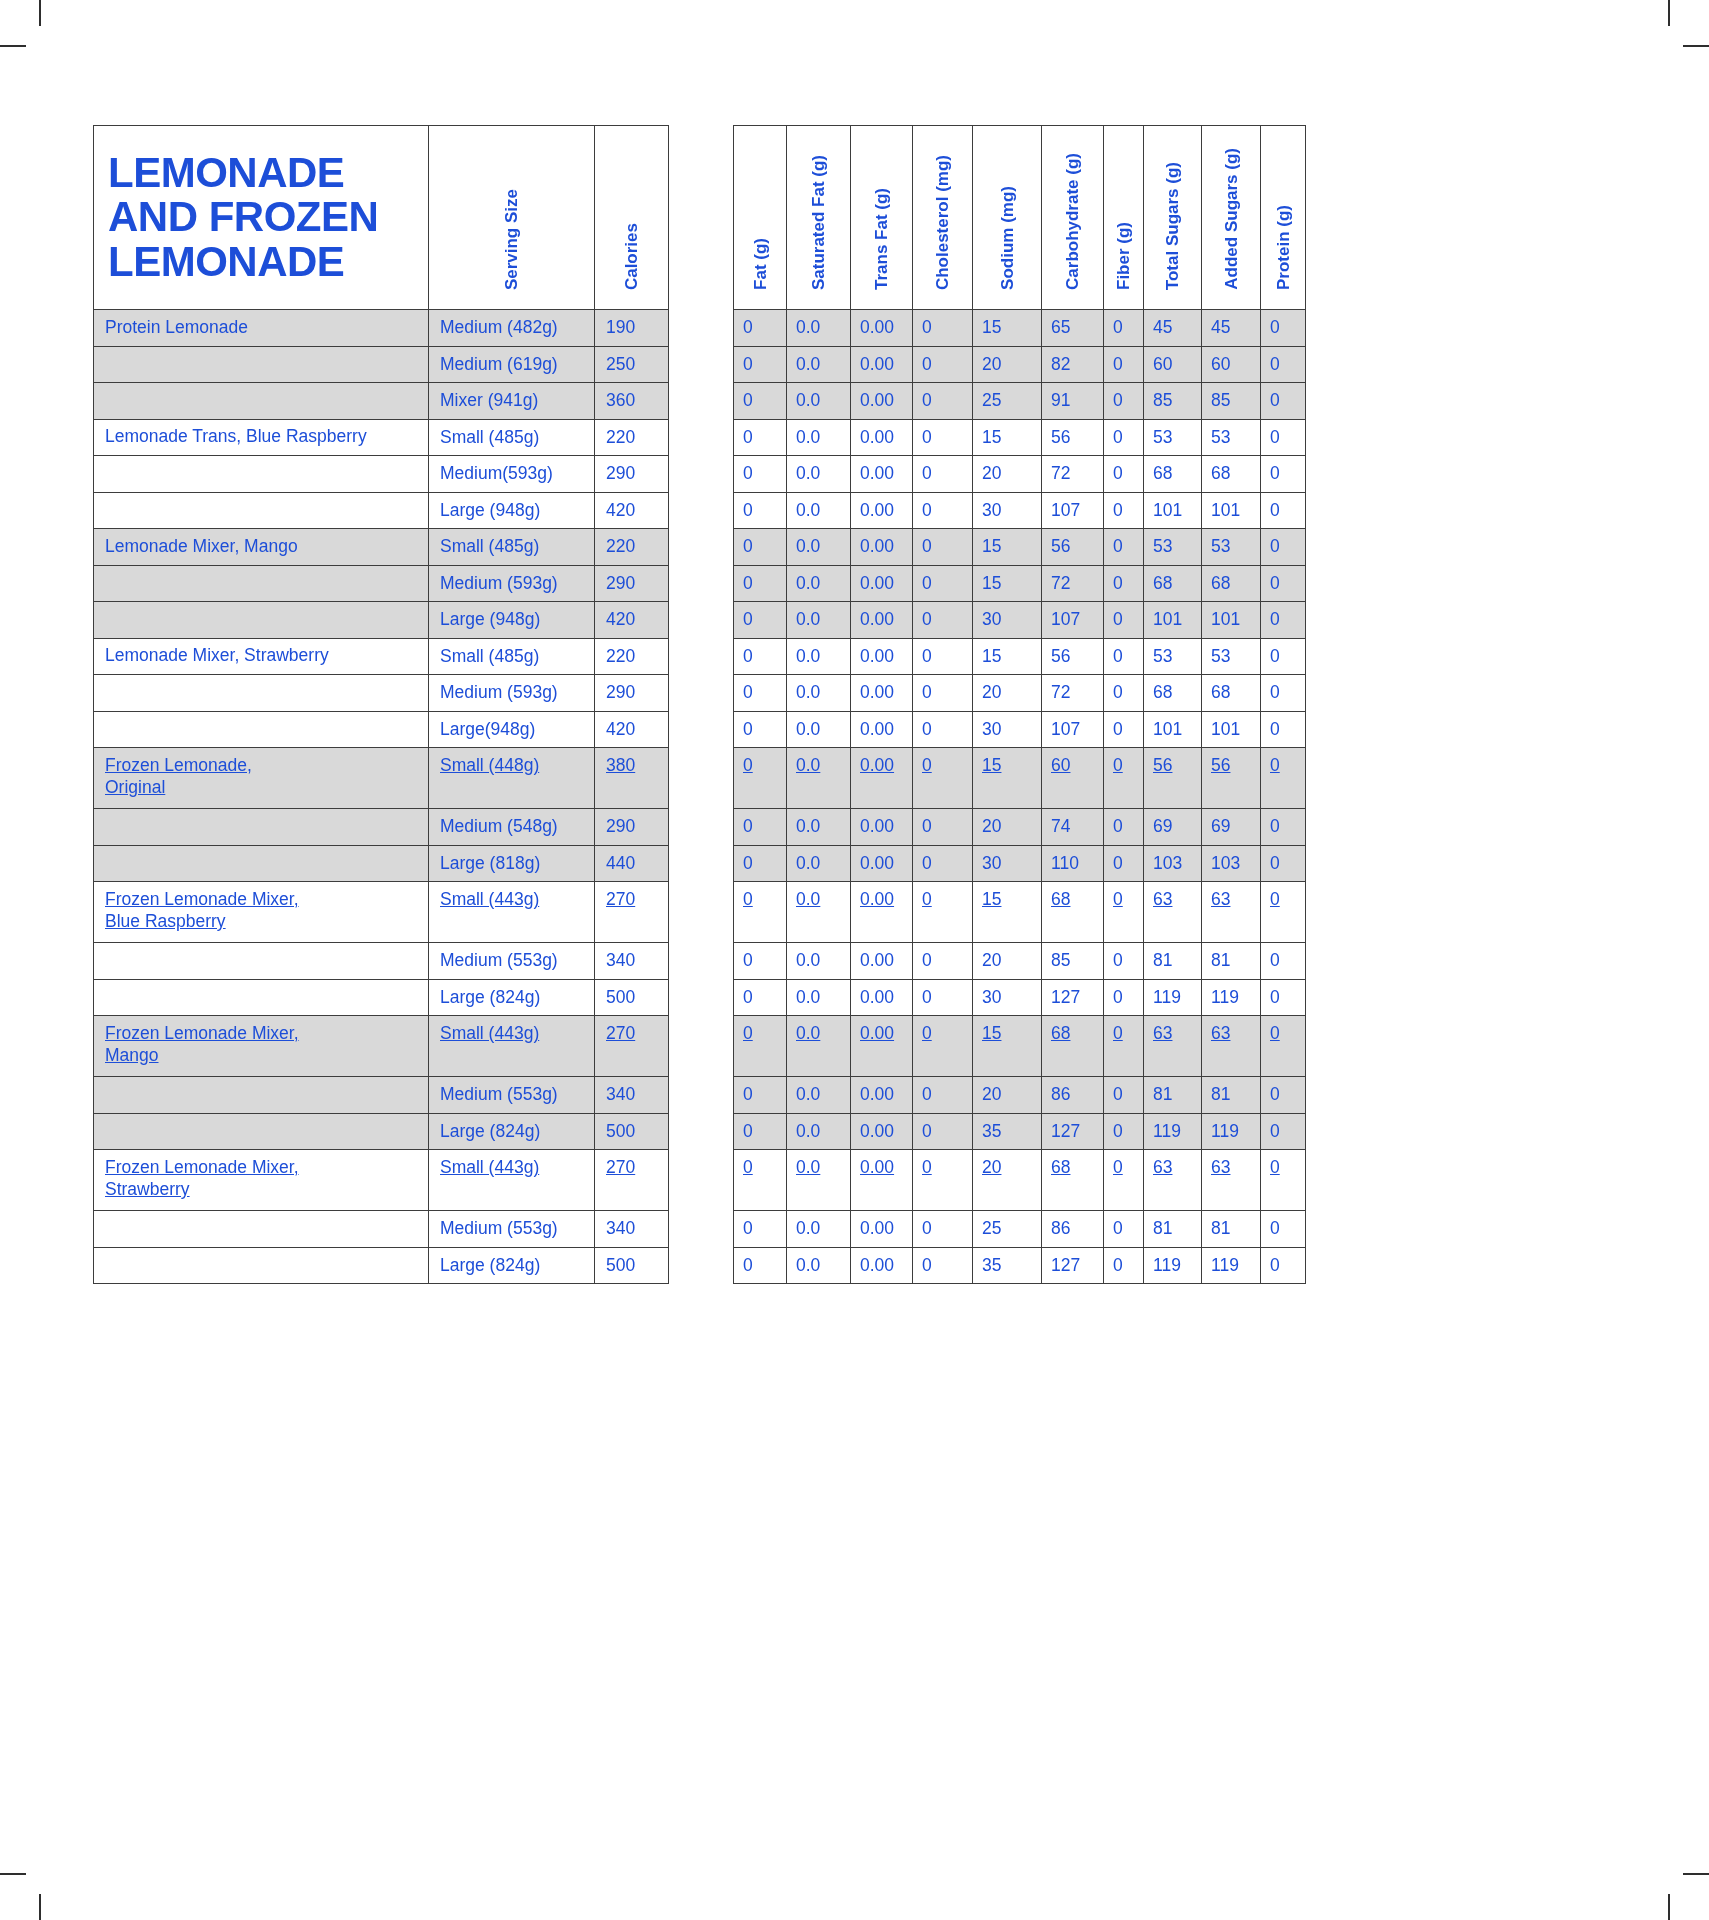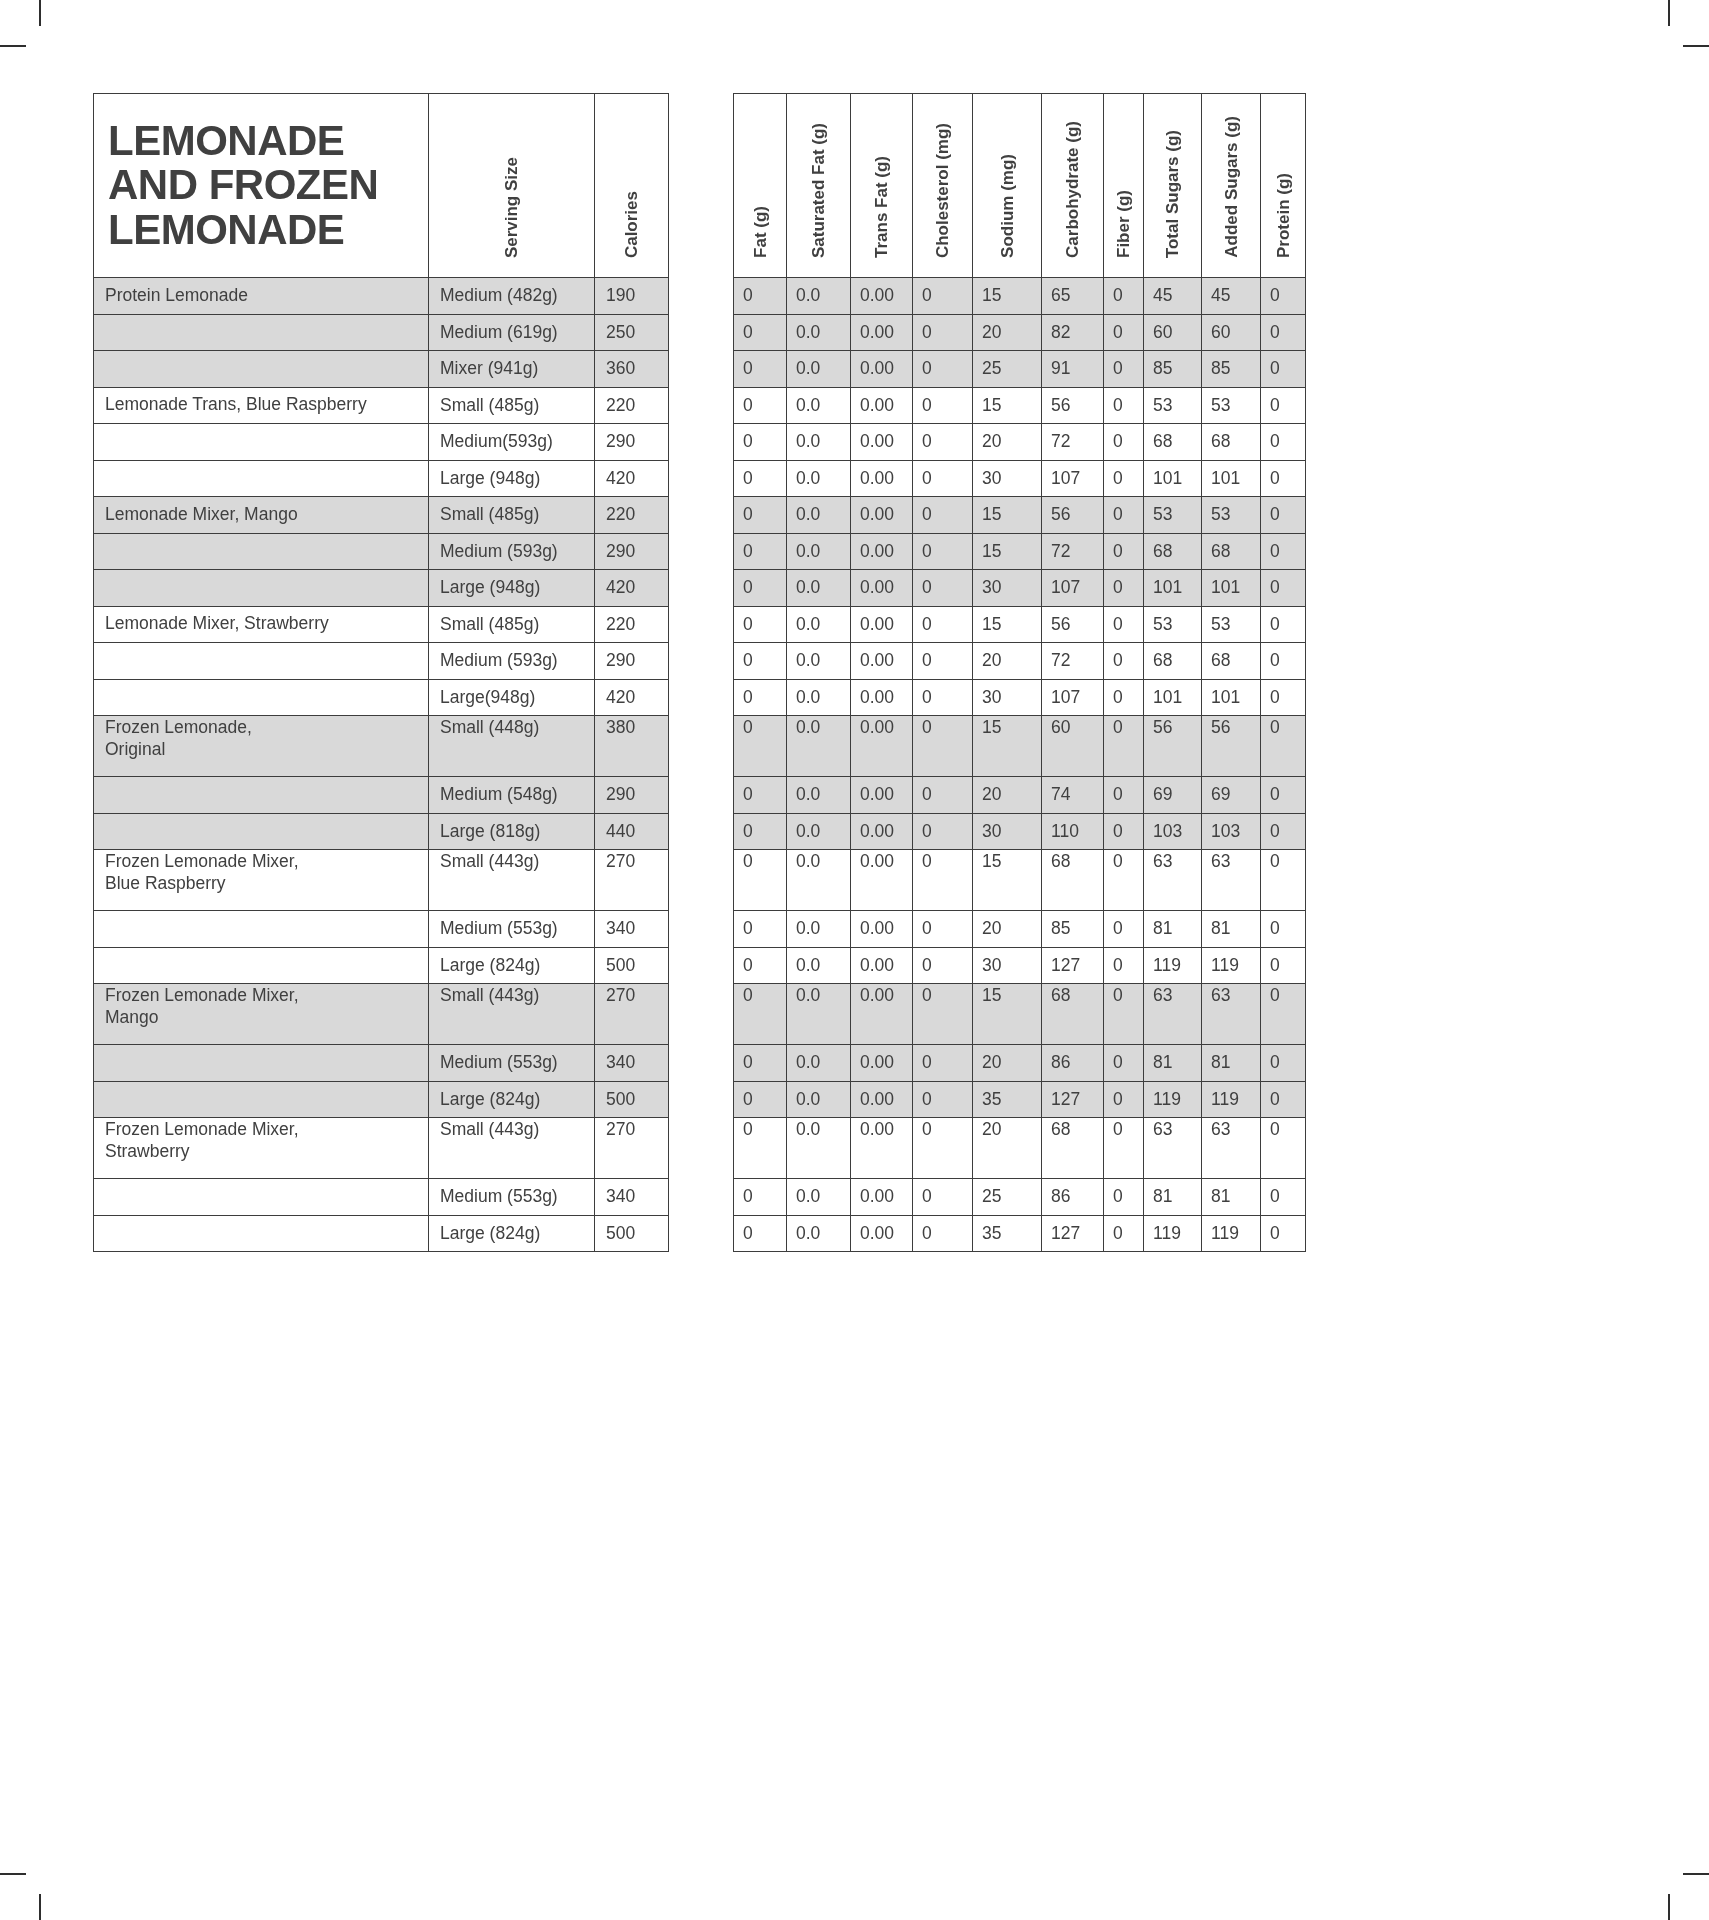--- a/index.html
+++ b/index.html
@@ -23,21 +23,22 @@
     left:93px;
     top:93px;
     display:flex;
     gap:64px;
     align-items:flex-start;
   }
   table {
     border-collapse:collapse;
     table-layout:fixed;
     font-size:17.5px;
-    color:#404040;
+    color:#1d4ed8;
+    margin-top:32px;
   }
   td, th { border:1px solid #3d3d3d; }
 
   .head-row th { height:184px; background:#ffffff; }
 
   th.title-cell {
     vertical-align:middle;
     text-align:left;
     padding:0 10px 0 14px;
   }
@@ -61,21 +62,21 @@
     white-space:nowrap;
     font-weight:700;
     font-size:17px;
     line-height:1;
   }
 
   tbody tr { height:36.5px; }
   tbody tr.tall { height:61px; }
   tbody tr.shaded td { background:#d9d9d9; }
   tbody td { vertical-align:middle; padding:0 8px 0 11px; text-align:left; }
-  tbody tr.tall td { vertical-align:top; padding-top:1px; }
+  tbody tr.tall td { vertical-align:top; padding-top:7px;text-decoration:underline; }
 
   td.item-name { white-space:pre-line; line-height:1.25; }
   .right-table tbody td { padding-left:9px; }
 </style>
 </head>
 <body>
 
 <div class="page">
 
   <div class="crop v" style="left:39px;top:0;"></div>

